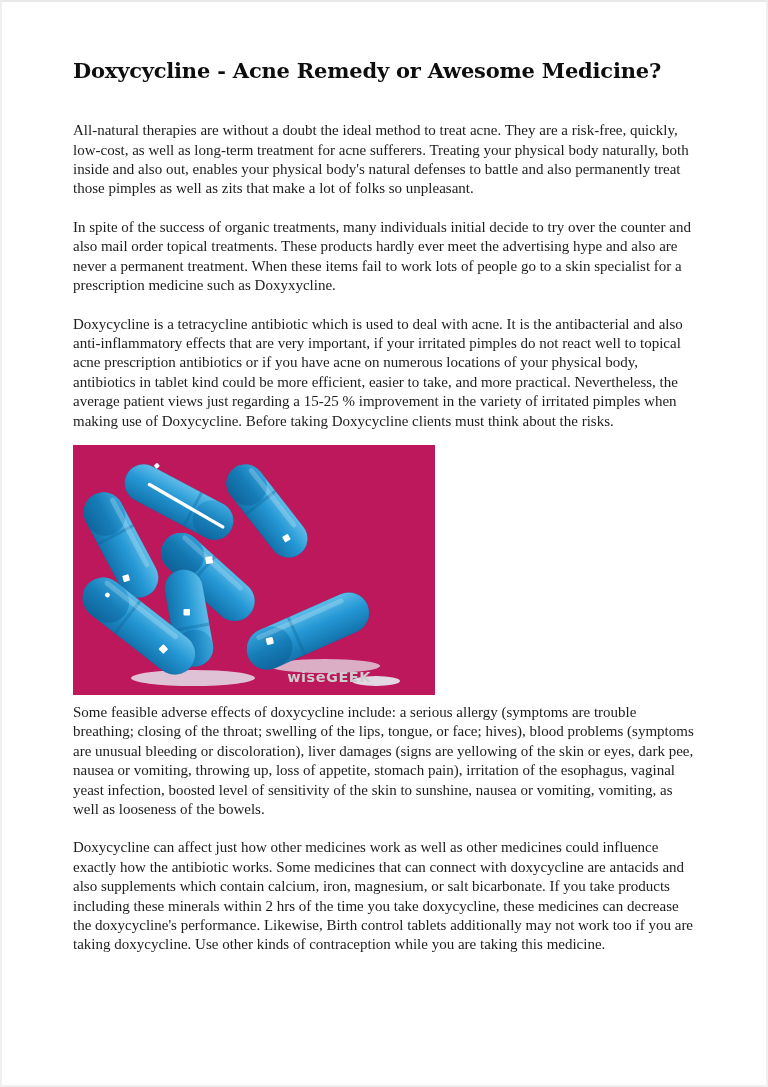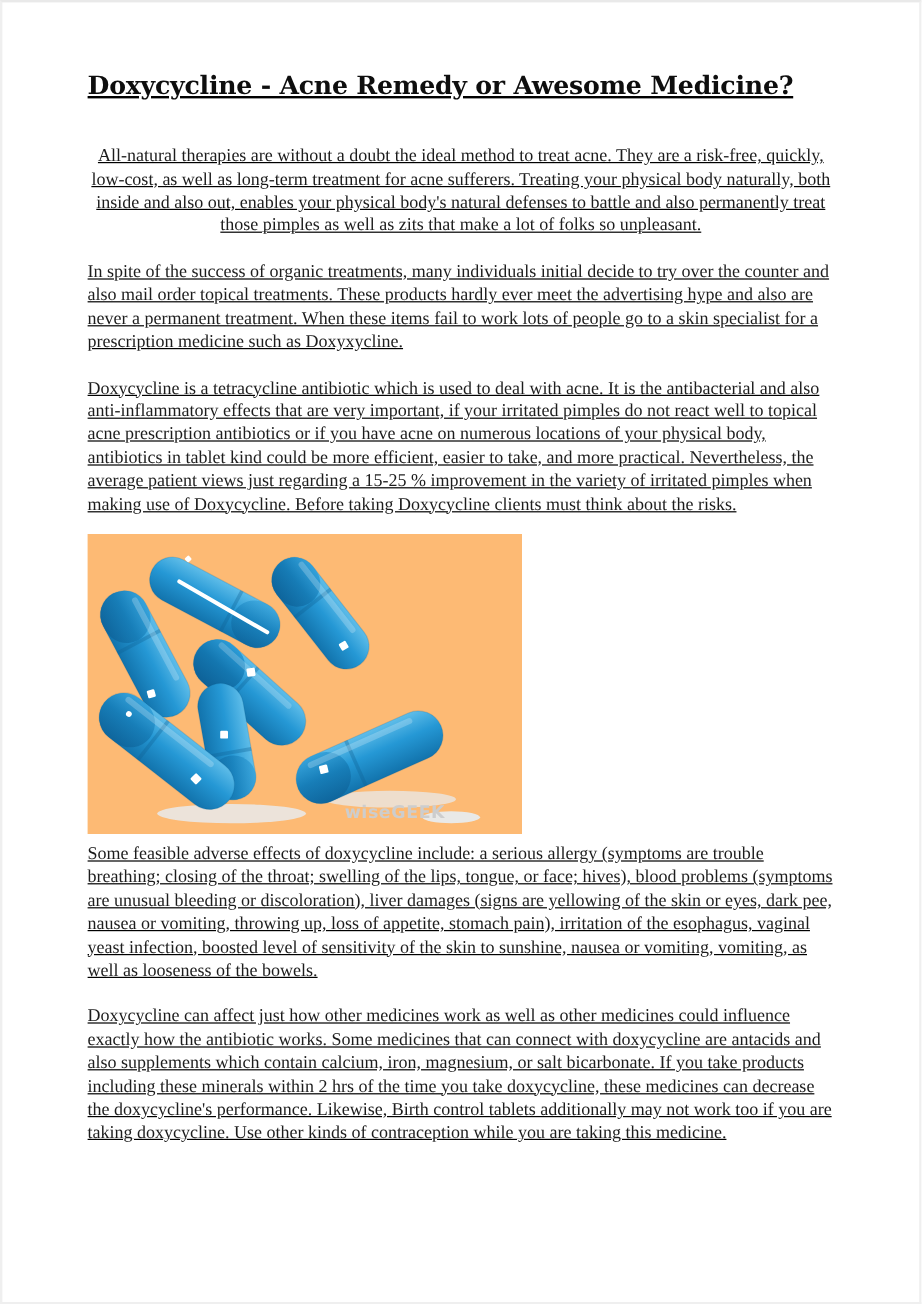--- a/index.html
+++ b/index.html
@@ -13,54 +13,52 @@
     height: 1087px;
     background: #ffffff;
     box-sizing: border-box;
     border: 2px solid #efefef;
     border-top-color: #e9e9e9;
     overflow: hidden;
     font-family: "Liberation Serif", serif;
   }
   .content {
     padding: 0 71px;
-    text-decoration: underline;
   }
   h1.article-title {
     margin: 56px 0 0 0;
     font-family: "DejaVu Serif", serif;
     font-weight: bold;
     font-size: 21px;
     line-height: 1.25;
     letter-spacing: -0.2px;
     color: #0e0e0e;
   }
   p.body-para {
     margin: 19px 0 0 0;
     font-size: 15px;
     line-height: 19.4px;
     color: #1c1c1c;
     text-align: left;
   }
   p.body-para.first {
     margin-top: 37px;
-    text-align: center;
   }
   p.body-para.after-image {
     margin-top: 8px;
   }
   p.body-para.last {
     margin-top: 15px;
   }
   figure.capsules-figure {
     margin: 14px 0 0 0;
     padding: 0;
     width: 362px;
     height: 250px;
-    background: #fdba74;
+    background: #be185d;
     text-align: center;
   }
   figure.capsules-figure svg {
     display: block;
   }
   .wm-text {
     font-family: "DejaVu Sans", sans-serif;
     font-weight: bold;
     letter-spacing: 0.5px;
   }

